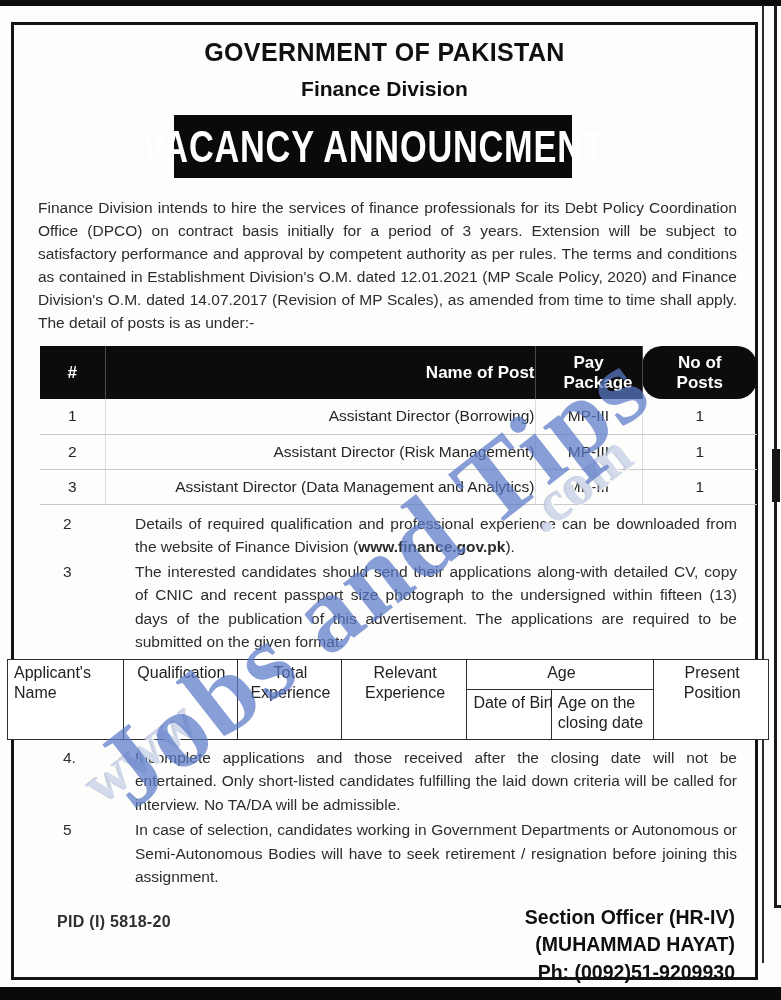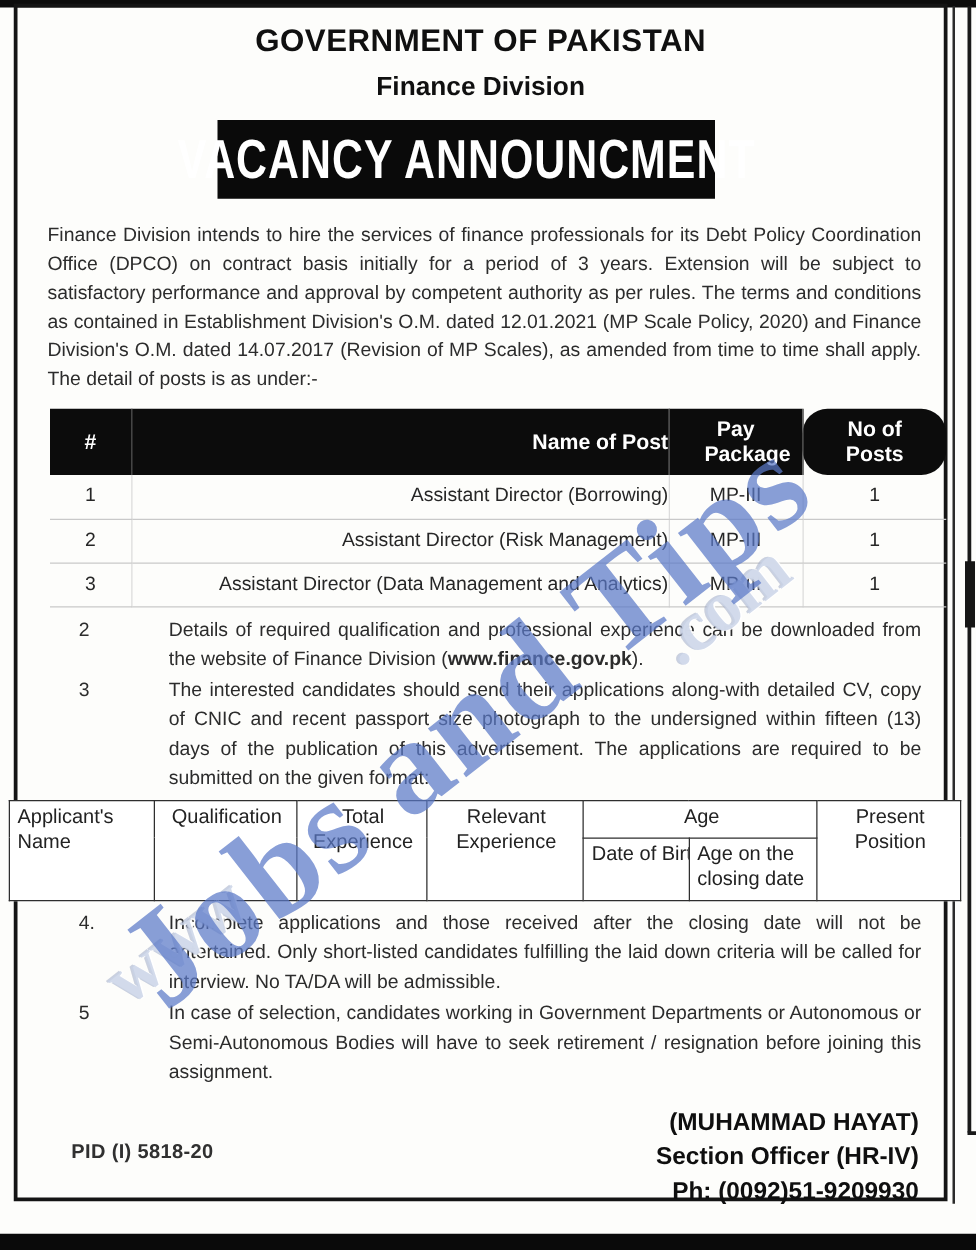--- a/index.html
+++ b/index.html
@@ -10,21 +10,21 @@
   
   .top-bar{position:absolute;left:0;top:0;width:781px;height:6px;background:#0c0c0c;}
   .bottom-bar{position:absolute;left:0;top:987px;width:781px;height:13px;background:#0a0a0a;}
   .neighbor-rule{position:absolute;left:774px;top:5px;width:2.5px;height:901px;background:#1a1a1a;}
   .neighbor-tick{position:absolute;left:774px;top:905px;width:7px;height:2.5px;background:#1a1a1a;}
   .neighbor-blob{position:absolute;left:772px;top:449px;width:8px;height:53px;background:#161616;}
   .frame-extra-line{position:absolute;left:762px;top:5px;width:1.5px;height:958px;background:#2b2b2b;}
 
   
   .frame{
-    position:absolute;left:11px;top:3px;width:747px;height:958px;
+    position:absolute;left:11px;top:22px;width:747px;height:958px;
     border:3px solid #141414;box-sizing:border-box;background:transparent;
   }
   .gov-title{margin:13px 0 0;text-align:center;font-size:25px;font-weight:700;color:#101010;letter-spacing:.4px;}
   .div-title{margin:10px 0 0;text-align:center;font-size:21px;font-weight:700;color:#101010;}
   .banner{
     margin:14px 0 0 160px;width:398px;height:63px;background:#0a0a0a;
     display:flex;align-items:center;justify-content:center;
   }
   .banner span{
     color:#fff;font-size:44px;font-weight:700;white-space:nowrap;
@@ -178,22 +178,22 @@
       <span class="num">4.</span>
       <span class="txt">Incomplete applications and those received after the closing date will not be entertained. Only short-listed candidates fulfilling the laid down criteria will be called for interview. No TA/DA will be admissible.</span>
     </div>
 
     <div class="note m2">
       <span class="num">5</span>
       <span class="txt">In case of selection, candidates working in Government Departments or Autonomous or Semi-Autonomous Bodies will have to seek retirement / resignation before joining this assignment.</span>
     </div>
 
     <div class="signature">
+      <div>Section Officer (HR-IV)</div>
       <div>(MUHAMMAD HAYAT)</div>
-      <div>Section Officer (HR-IV)</div>
       <div>Ph: (0092)51-9209930</div>
     </div>
   </div>
 
   <div class="pid">PID (I) 5818-20</div>
 
   <div class="wm-frag wm-www">www</div>
   <div class="wm-frag wm-com">.com</div>
   <div class="wm-main">Jobs and Tips</div>
 

